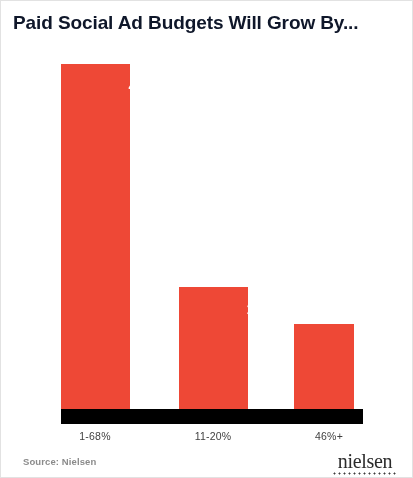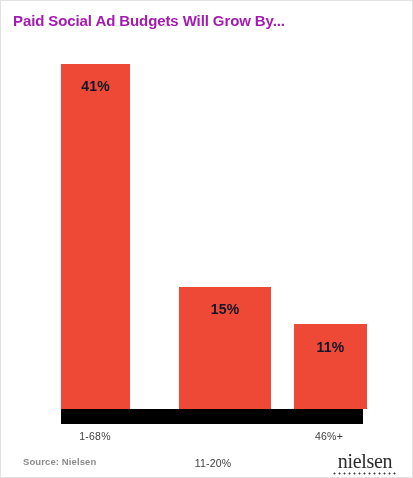--- a/index.html
+++ b/index.html
@@ -18,53 +18,54 @@
     box-sizing: border-box;
     border: 1px solid #e2e2e2;
     overflow: hidden;
   }
 
   
   #chart-title {
     position: absolute;
     left: 12px;
     top: 11px;
-    font-size: 15px;
+    font-size: 19px;
     font-weight: bold;
-    color: #a21caf;
+    color: #0f172a;
     letter-spacing: -0.1px;
     white-space: nowrap;
   }
 
   
   #plot-area {
     position: absolute;
     left: 0;
     top: 0;
     width: 413px;
     height: 478px;
   }
 
   .bar {
     position: absolute;
     background: #ee4836;
   }
   .bar-value {
     position: absolute;
     width: 100%;
-    text-align: center;
-    color: #0f172a;
+    text-align: right;
+    color: #ffffff;
     font-size: 14px;
     font-weight: bold;
     letter-spacing: 0.2px;
+    margin-left: 27px;
   }
 
   #bar-1 { left: 60px;  width: 69px; top: 63px;  height: 345px; }
-  #bar-2 { left: 178px; width: 92px; top: 286px; height: 122px; }
-  #bar-3 { left: 293px; width: 73px; top: 323px; height: 85px;  }
+  #bar-2 { left: 178px; width: 69px; top: 286px; height: 122px; }
+  #bar-3 { left: 293px; width: 60px; top: 323px; height: 85px;  }
 
   #bar-1 .bar-value { top: 14px; }
   #bar-2 .bar-value { top: 14px; }
   #bar-3 .bar-value { top: 15px; }
 
   
   #axis-bar {
     position: absolute;
     left: 60px;
     top: 408px;
@@ -76,21 +77,21 @@
   .x-label {
     position: absolute;
     top: 429px;
     width: 90px;
     text-align: center;
     font-size: 10.5px;
     color: #3f3f3f;
     letter-spacing: 0.2px;
   }
   #x-label-0 { left: 49px; }
-  #x-label-1 { left: 167px; margin-top: 27px; }
+  #x-label-1 { left: 167px; }
   #x-label-2 { left: 283px; }
 
   
   #source-note {
     position: absolute;
     left: 22px;
     top: 455px;
     font-size: 9.5px;
     color: #8b8b8b;
     font-weight: bold;

